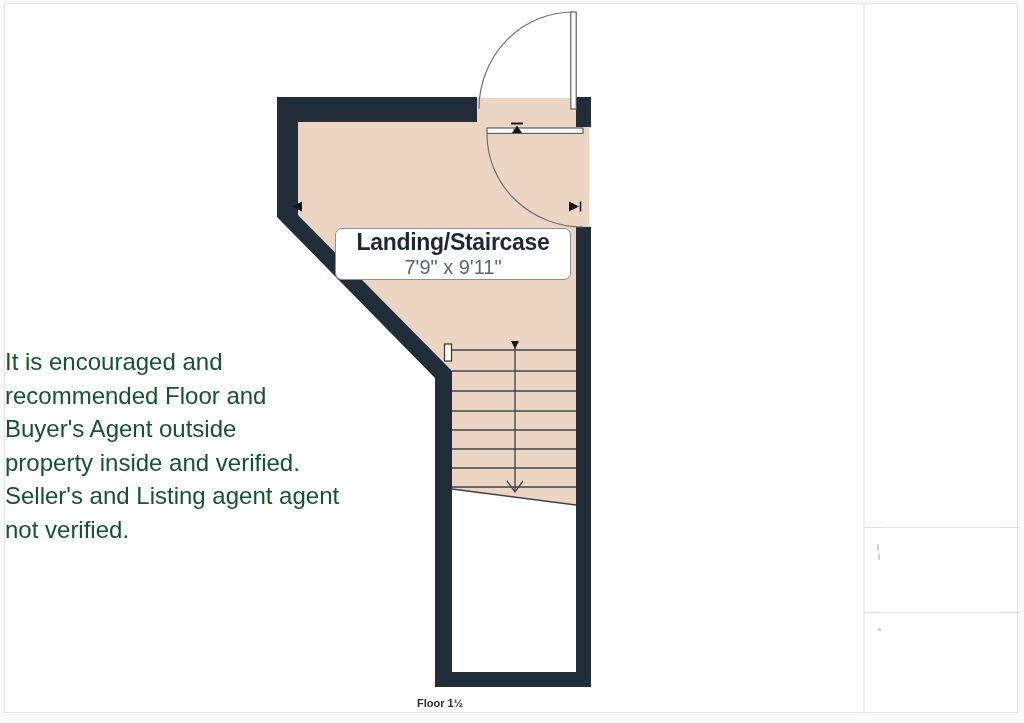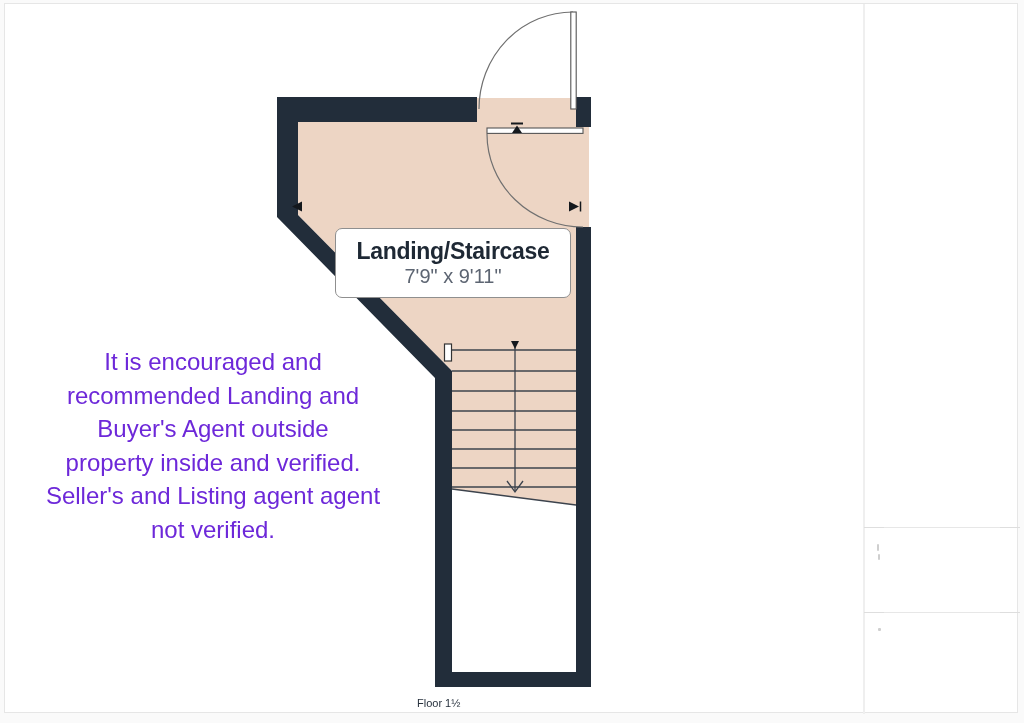--- a/index.html
+++ b/index.html
@@ -12,34 +12,34 @@
   .card{
     position:absolute;left:4px;top:3px;width:1014px;height:710px;
     background:#ffffff;border:1px solid #e6e6e6;box-sizing:border-box;
   }
   .right-divider{position:absolute;left:863px;top:4px;width:2px;height:710px;background:#efefef;}
   .hline{position:absolute;height:1px;background:#e7e7e7;}
   .hline-stub{position:absolute;height:1px;background:#dedede;}
   .artifact{position:absolute;background:#cfcfcf;border-radius:1px;}
   .plan-svg{position:absolute;left:0;top:0;}
   .room-label-box{
-    position:absolute;left:335px;top:228px;width:236px;height:70px;
+    position:absolute;left:335px;top:228px;width:236px;height:52px;
     background:#ffffff;border:1px solid #8f8f8f;border-radius:7px;
     display:flex;flex-direction:column;align-items:center;justify-content:center;
     box-sizing:border-box;gap:1px;
   }
   .room-name{font-size:23px;font-weight:700;color:#1e2834;letter-spacing:-0.3px;line-height:26px;}
   .room-dims{font-size:20px;font-weight:400;color:#5d6572;line-height:23px;}
   .disclaimer{
     position:absolute;left:5px;top:345px;width:416px;
-    font-size:24px;line-height:33.6px;color:#6d28d9;text-align:center;
+    font-size:24px;line-height:33.6px;color:#14532d;
   }
   .floor-caption{
     position:absolute;left:417px;top:697px;
-    font-size:11px;font-weight:400;color:#27313d;
+    font-size:11px;font-weight:700;color:#27313d;
   }
 </style>
 </head>
 <body>
 
 <div class="canvas">
 
   <div class="card"></div>
 
   <div class="right-divider"></div>
@@ -97,21 +97,21 @@
     </g>
   </svg>
 
   <div class="room-label-box">
     <div class="room-name">Landing/Staircase</div>
     <div class="room-dims">7'9" x 9'11"</div>
   </div>
 
   <div class="disclaimer">
     <div>It is encouraged and</div>
-    <div>recommended Landing and</div>
+    <div>recommended Floor and</div>
     <div>Buyer's Agent outside</div>
     <div>property inside and verified.</div>
     <div>Seller's and Listing agent agent</div>
     <div>not verified.</div>
   </div>
 
   <div class="floor-caption">Floor 1½</div>
 
 </div>
 

